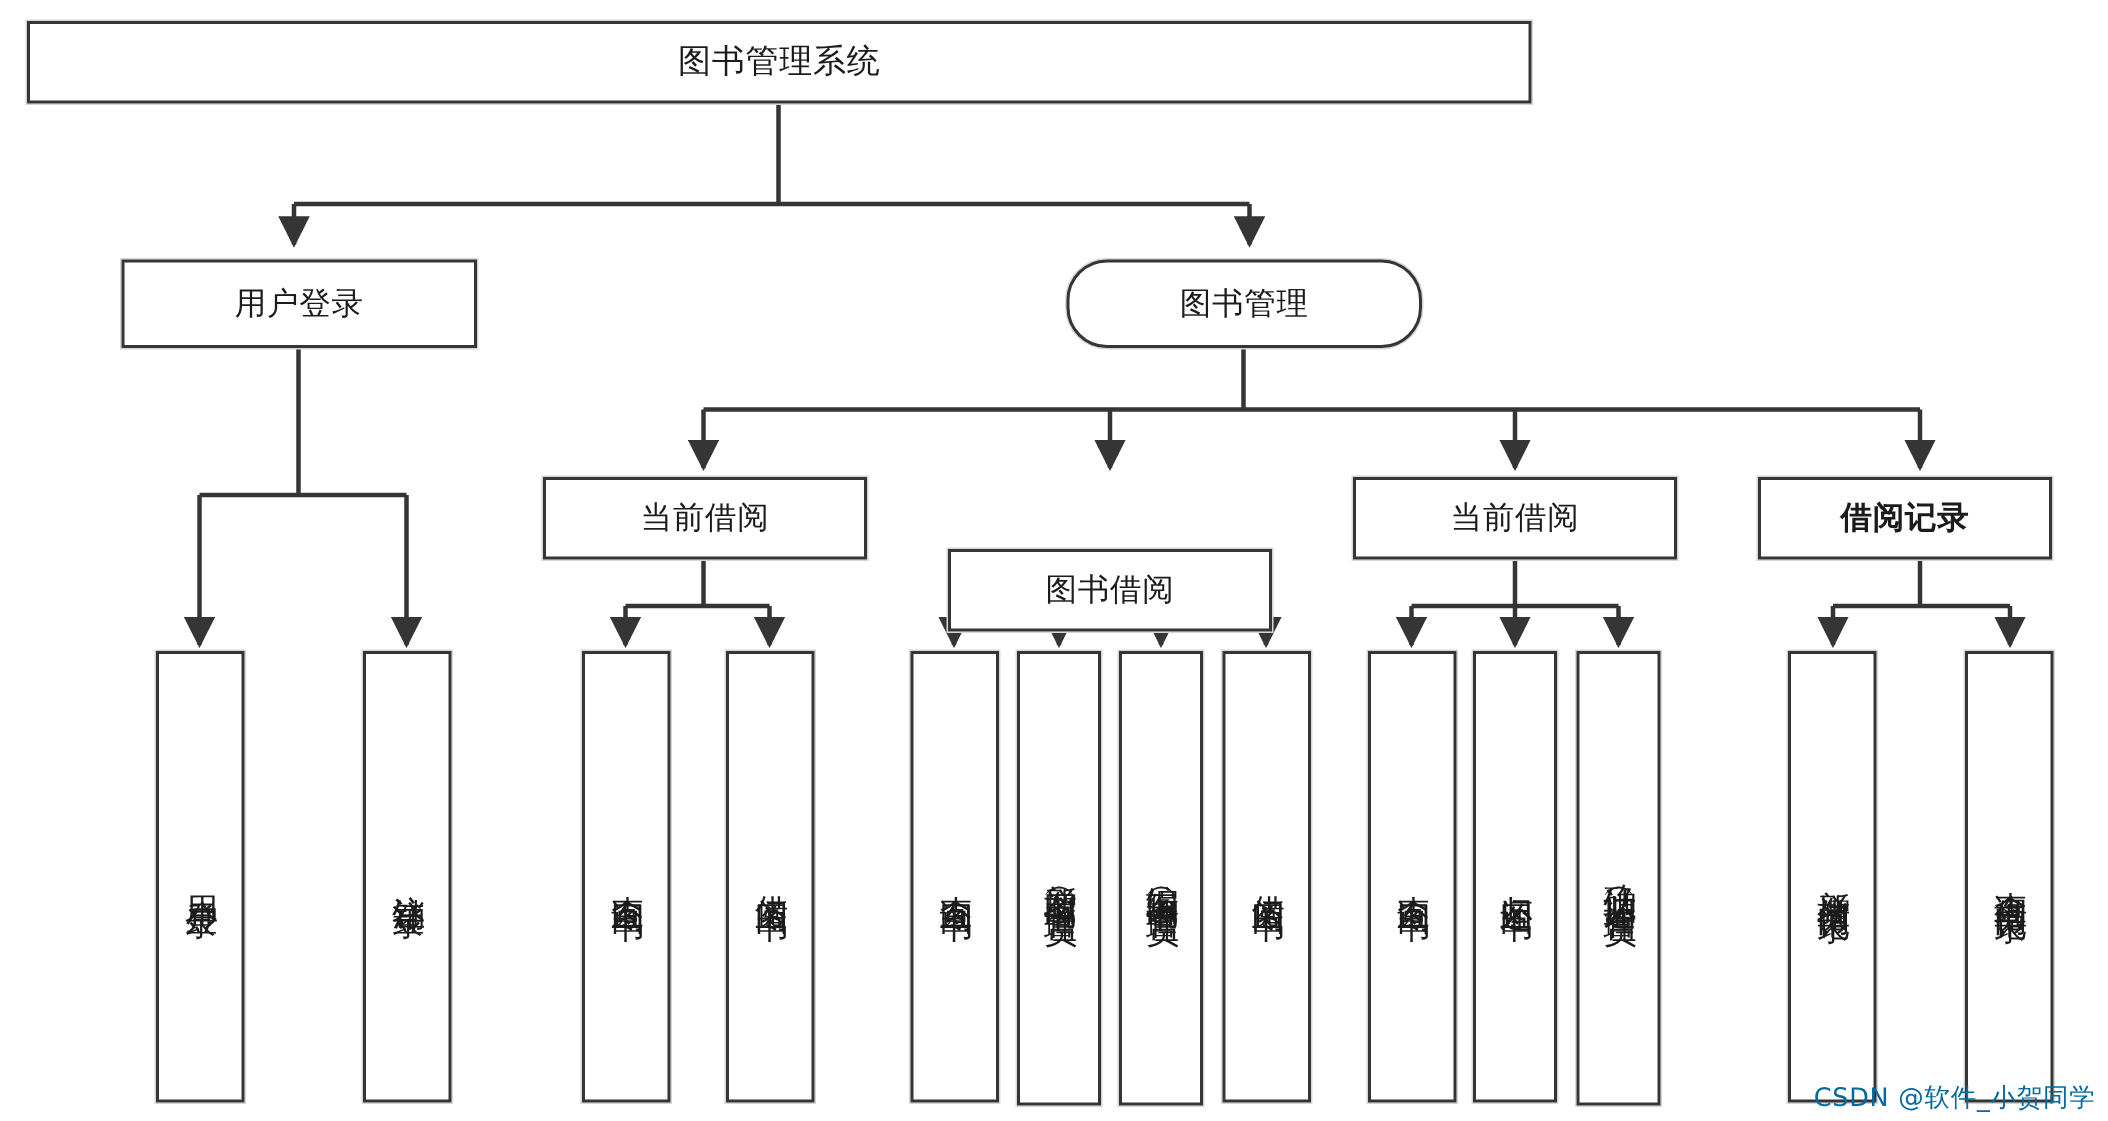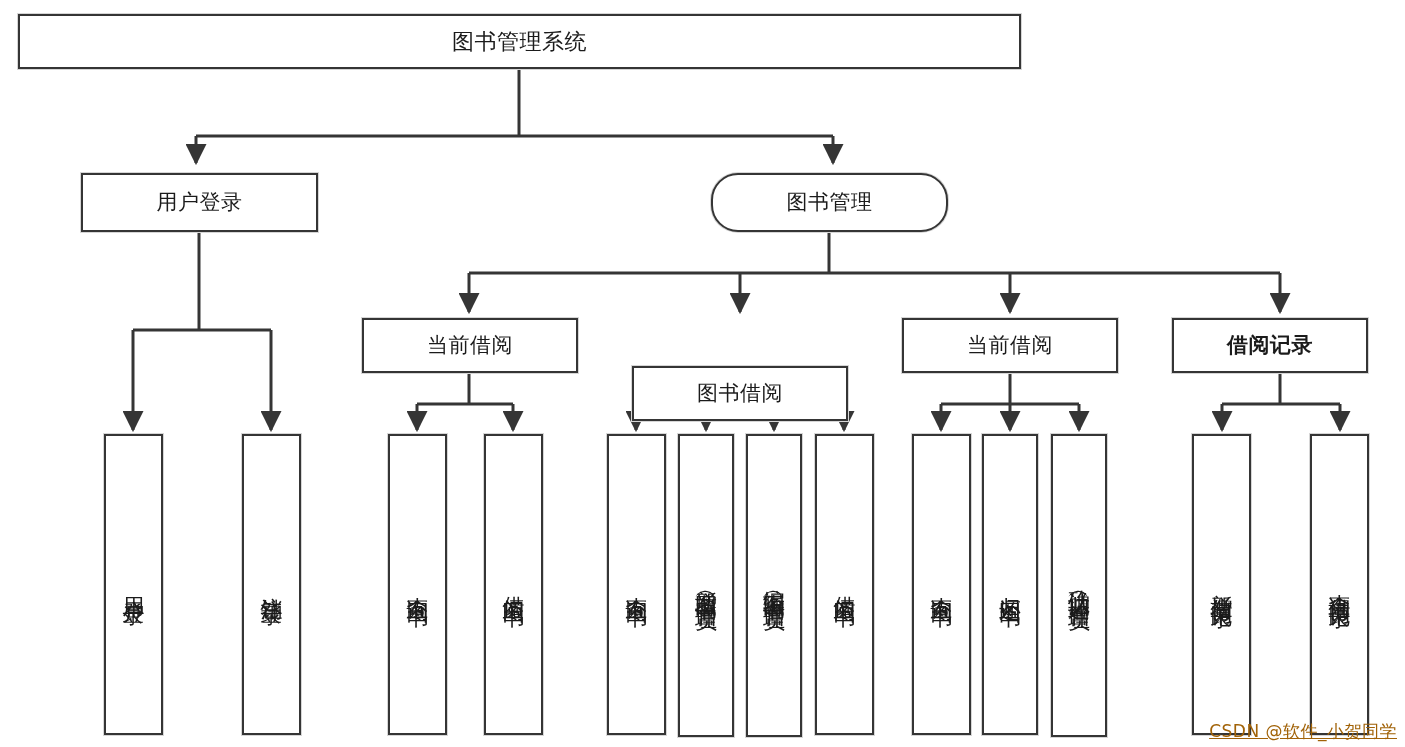--- a/index.html
+++ b/index.html
@@ -64,25 +64,24 @@
     letter-spacing: 3px;
     line-height: 1;
     white-space: nowrap;
   }
   
   #watermark {
     position: absolute;
     right: 8px;
     bottom: 4px;
     font-size: 17px;
-    color: #a16207;
+    color: #0369a1;
     letter-spacing: 0.5px;
     white-space: nowrap;
     user-select: none;
-    text-decoration: underline;
   }
 </style>
 </head>
 <body>
 
 <div id="canvas">
 
   <svg id="wires" viewBox="0 0 1405 747" width="1405" height="747">
     <defs>
       <marker id="arrow" viewBox="0 0 10 10" refX="9" refY="5" markerWidth="7" markerHeight="7" orient="auto-start-reverse">

